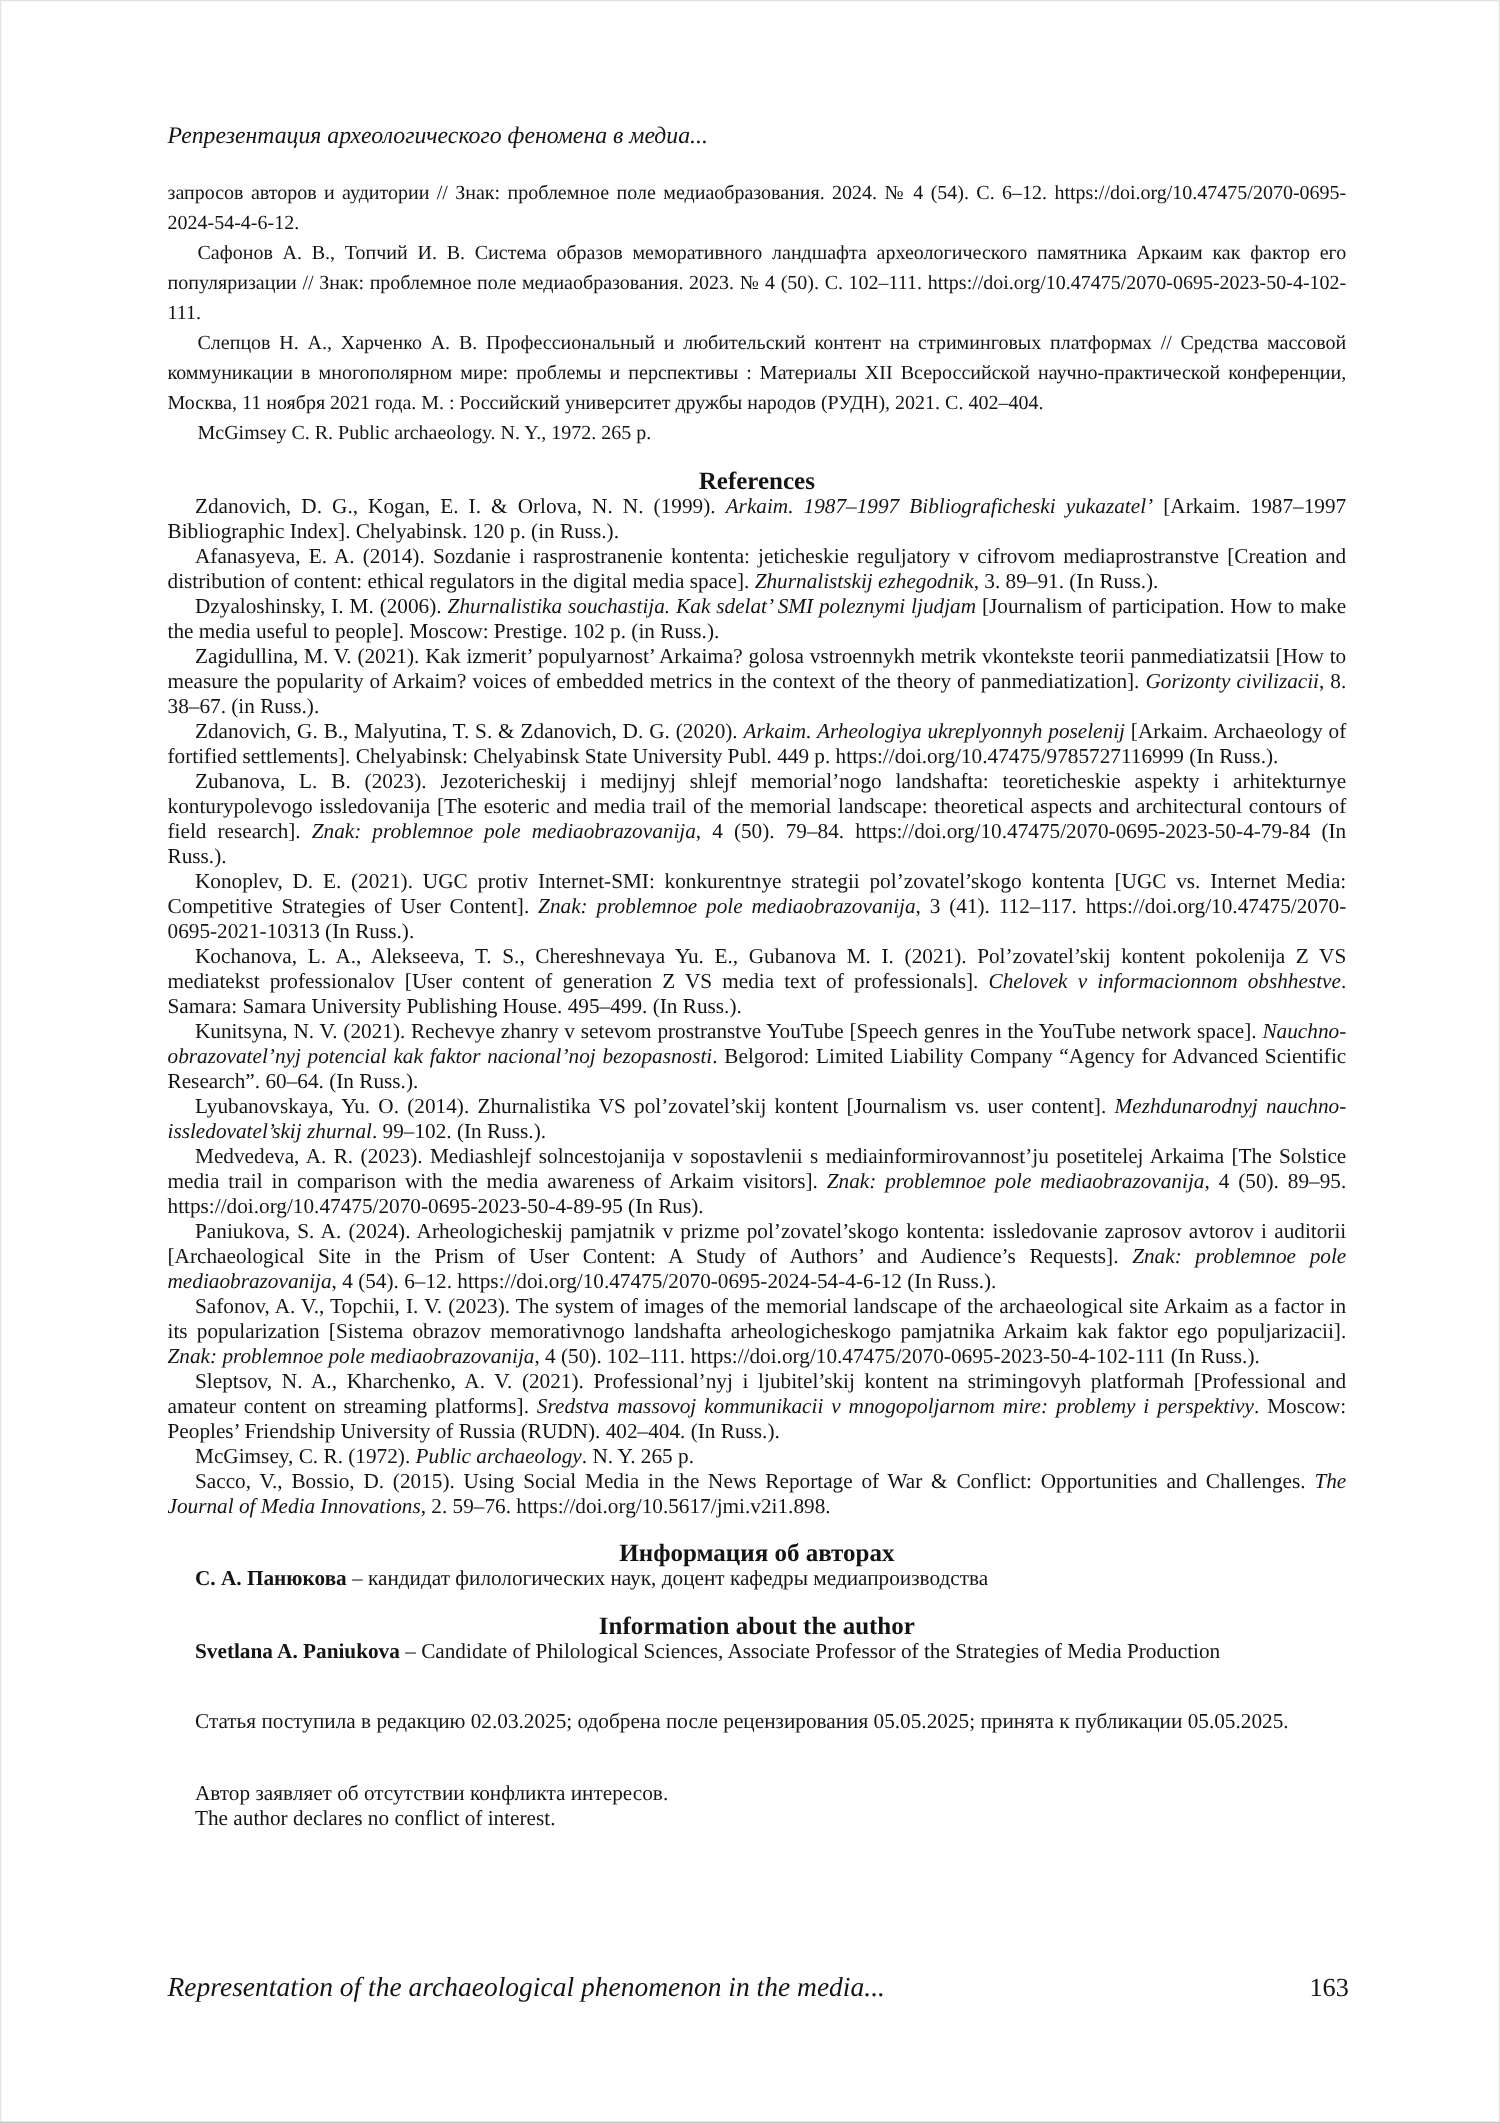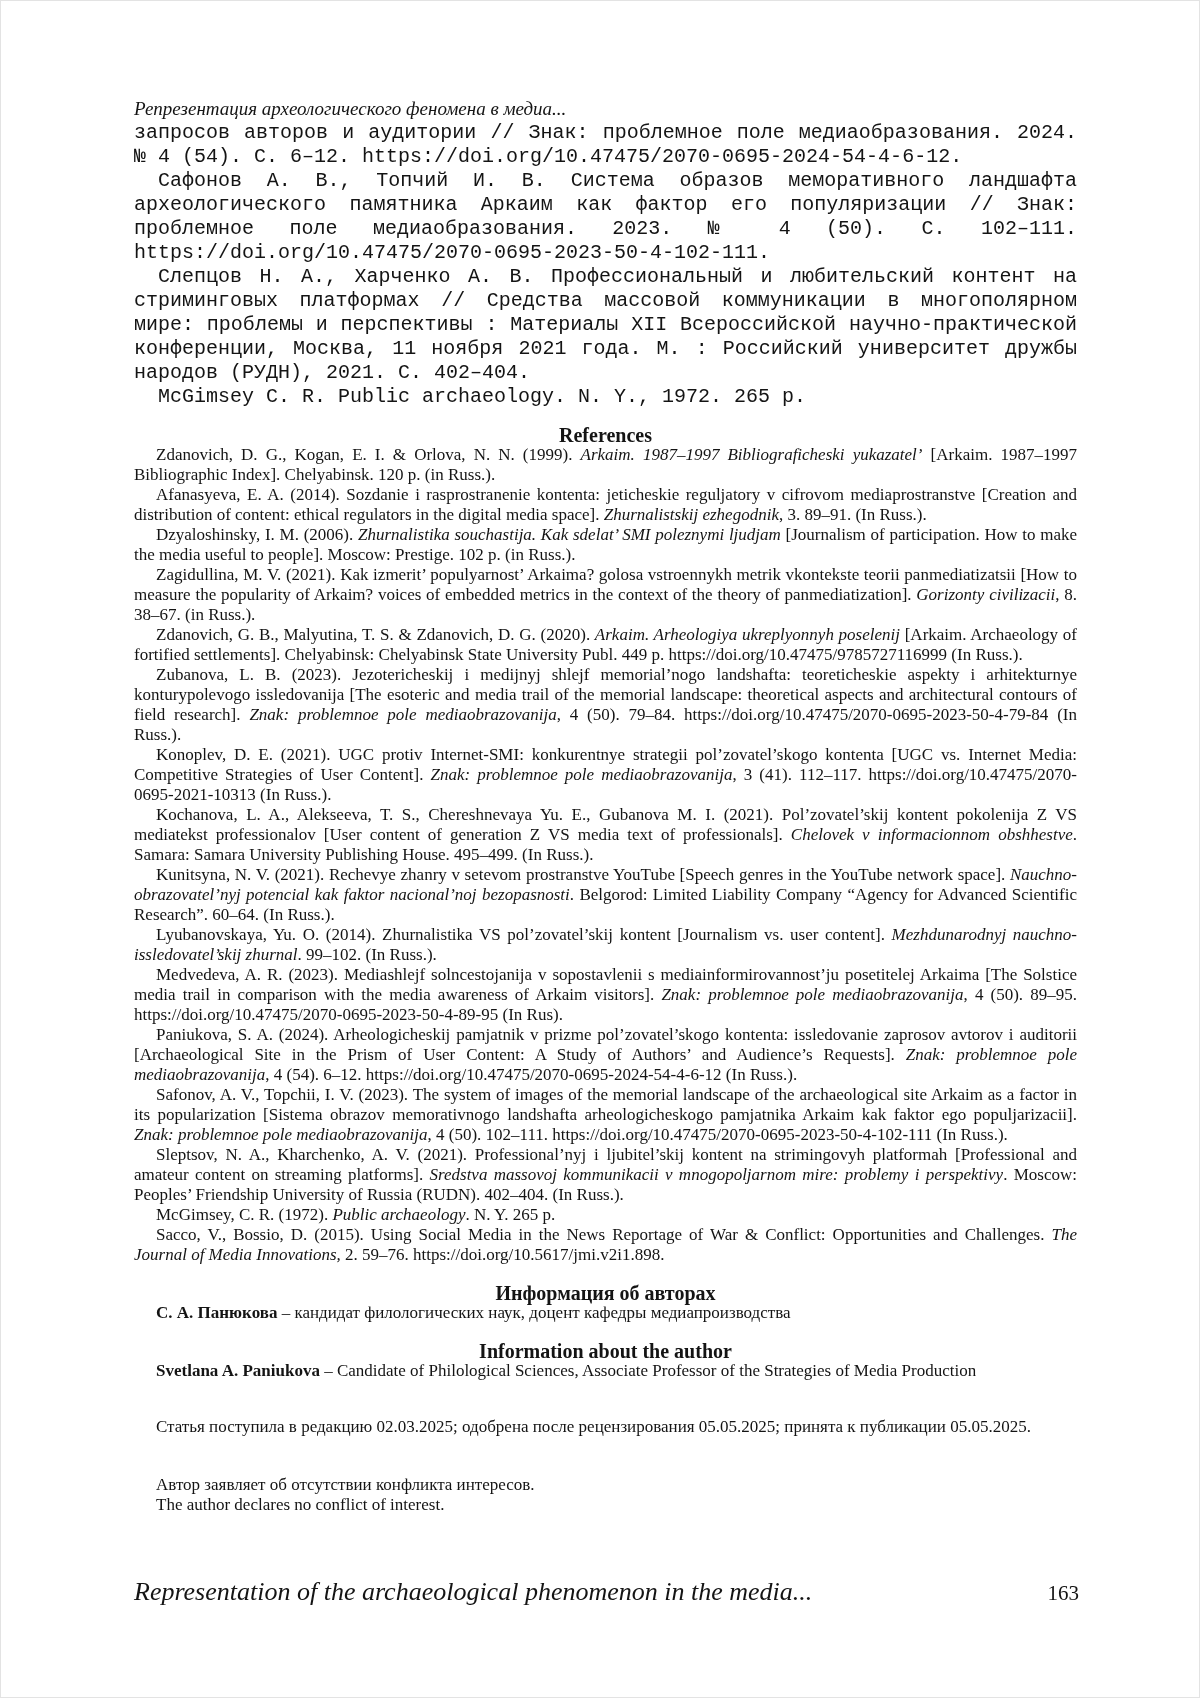--- a/index.html
+++ b/index.html
@@ -15,28 +15,28 @@
     font-family: "Liberation Serif", "DejaVu Serif", serif;
     overflow: hidden;
     border: 1px solid #e3e3e3;
   }
   .it { font-style: italic; }
   .bd { font-weight: bold; }
   .running-header {
     font-style: italic;
     font-size: 19px;
     line-height: 24px;
+    margin-bottom: 22px;
   }
   .ru-block p {
     margin: 0;
-    font-size: 20px;
+    font-size: 16px;
     line-height: 24px;
     text-align: justify;
     text-indent: 24px;
-    font-family: Liberation Mono, monospace;
   }
   .ru-block p.no-indent { text-indent: 0; }
   .heading {
     font-size: 20px;
     line-height: 20px;
     font-weight: bold;
     text-align: center;
     margin: 16px 0 0 0;
   }
   .heading.info { margin-top: 18px; }
@@ -54,21 +54,21 @@
     position: absolute;
     left: 133px;
     right: 120px;
     top: 1576px;
     display: flex;
     justify-content: space-between;
     align-items: baseline;
   }
   .footer-title {
     font-style: italic;
-    font-size: 26px;
+    font-size: 22px;
   }
   .page-num { font-size: 21px; }
 </style>
 </head>
 <body>
 
 <div class="page">
 
   <div class="running-header">Репрезентация археологического феномена в медиа...</div>
 

